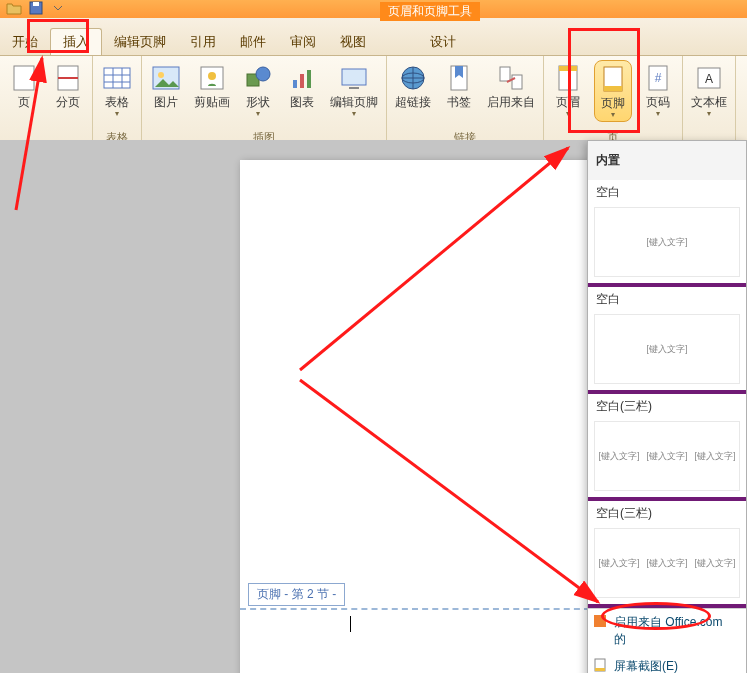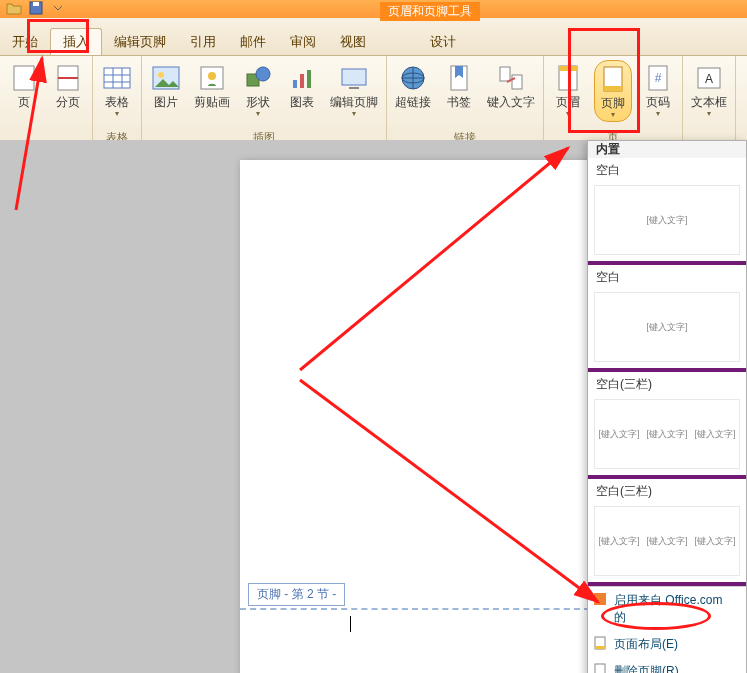--- a/index.html
+++ b/index.html
@@ -15,29 +15,29 @@
 .tab.active{background:#fdf9f0;border:1px solid #c8b58c;border-bottom:none;border-radius:3px 3px 0 0}
 .tab.design{color:#5a3b00}
 .ribbon{height:92px;background:linear-gradient(#fdf9f0,#f3ead7);display:flex;border-bottom:1px solid #c8b58c;overflow:hidden}
 .group{border-right:1px solid #d8cba8;padding:4px 6px 0 6px;display:flex;flex-direction:column;align-items:center;height:92px}
 .group-items{display:flex;gap:8px;align-items:flex-start;flex:1}
 .rbtn{display:flex;flex-direction:column;align-items:center;gap:2px;padding:2px;min-width:36px;cursor:pointer;color:#3a3a3a}
 .rbtn .ico{width:32px;height:32px;display:flex;align-items:center;justify-content:center}
 .rbtn .lbl{font-size:12px;text-align:center;line-height:13px}
 .rbtn .dd{font-size:8px;color:#7a6a42;margin-top:-2px}
 .group-name{font-size:11px;color:#7a6a42;padding:2px 0 3px 0}
-.rbtn.highlight{background:linear-gradient(#ffe9a8,#ffd670);border:1px solid #e0a030;border-radius:14px}
+.rbtn.highlight{background:linear-gradient(#ffe9a8,#ffd670);border:1px solid #e0a030;border-radius:8px}
 .workspace{position:absolute;top:140px;left:0;right:0;bottom:0;background:#c5c5c5}
 .page{position:absolute;left:240px;top:20px;width:350px;height:520px;background:#fff;box-shadow:2px 2px 8px rgba(0,0,0,0.3)}
 .footer-area{position:absolute;bottom:70px;left:0;right:0}
 .footer-tag{display:inline-block;background:#fff;border:1px solid #8ca8d0;color:#4a70b0;padding:2px 8px;margin-left:8px;font-size:12px}
 .footer-dash{border-top:2px dashed #9db8d8;margin-top:2px}
 .cursor{position:absolute;bottom:48px;left:110px;width:1px;height:16px;background:#000}
 .dropdown{position:absolute;right:0;top:140px;width:160px;background:#fff;border:1px solid #b0b0b0;box-shadow:-2px 2px 8px rgba(0,0,0,0.25)}
-.dd-title{padding:0 8px;font-size:12px;font-weight:bold;color:#333;background:#f4f4f4}
+.dd-title{padding:11px 8px;font-size:12px;font-weight:bold;color:#333;background:#f4f4f4}
 .dd-item{border-bottom:4px solid #701a75}
 .dd-label{padding:4px 8px;font-size:12px;color:#333}
 .dd-prev{height:70px;background:#fff;display:flex;align-items:center;justify-content:center;margin:2px 6px 6px 6px;border:1px solid #e8e8e8}
 .dd-prev-txt{font-size:9px;color:#888}
 .dd-prev3{justify-content:space-around}
 .dd-menu{border-top:1px solid #d0d0d0}
 .dd-menu-item{padding:5px 10px 5px 26px;font-size:12px;color:#0c4a6e;cursor:pointer;position:relative}
 .mi-ico{position:absolute;left:5px;top:5px;width:14px;height:14px}
 .hi-box{position:absolute;border:3px solid #ff1a1a;pointer-events:none;z-index:50}
 .hi-circle{position:absolute;border:3px solid #ff1a1a;border-radius:50%;pointer-events:none;z-index:50}
@@ -194,21 +194,21 @@
           <div class="lbl">书签</div>
         </div>
       <div class="rbtn">
           <div class="ico">
             <svg width="28" height="28" viewBox="0 0 28 28">
               <rect x="3" y="3" width="10" height="14" fill="#fff" stroke="#888"></rect>
               <rect x="15" y="11" width="10" height="14" fill="#fff" stroke="#888"></rect>
               <path d="M10 18l8-4" stroke="#d05a5a" stroke-width="2"></path>
             </svg>
           </div>
-          <div class="lbl">键入文字</div>
+          <div class="lbl">启用来自</div>
         </div>
     </div>
     <div class="group-name">链接</div>
   </div>
 
   <div class="group">
     <div class="group-items">
       <div class="rbtn">
           <div class="ico">
             <svg width="24" height="28" viewBox="0 0 24 28">
@@ -301,21 +301,21 @@
         <span class="dd-prev-txt">[键入文字]</span>
       </div>
   </div>
   <div class="dd-menu">
     <div class="dd-menu-item"><span class="mi-ico"><svg viewBox="0 0 14 14">
             <rect x="1" y="1" width="12" height="12" fill="#f08030"></rect>
           </svg></span><span>启用来自 Office.com 的</span></div>
     <div class="dd-menu-item"><span class="mi-ico"><svg viewBox="0 0 14 14">
             <rect x="2" y="1" width="10" height="12" fill="#fff" stroke="#888"></rect>
             <rect x="2" y="10" width="10" height="3" fill="#f0c040"></rect>
-          </svg></span><span>页面布局(E)</span></div>
+          </svg></span><span>屏幕截图(E)</span></div>
     <div class="dd-menu-item"><span class="mi-ico"><svg viewBox="0 0 14 14">
             <rect x="2" y="1" width="10" height="12" fill="#fff" stroke="#888"></rect>
             <line x1="3" y1="11" x2="11" y2="11" stroke="#d04040" stroke-width="2"></line>
           </svg></span><span>删除页脚(R)</span></div>
 
   </div>
 </div>
 
 <div class="hi-box" style="left:27px;top:19px;width:62px;height:34px"></div>
 <div class="hi-box" style="left:568px;top:28px;width:72px;height:105px"></div>

